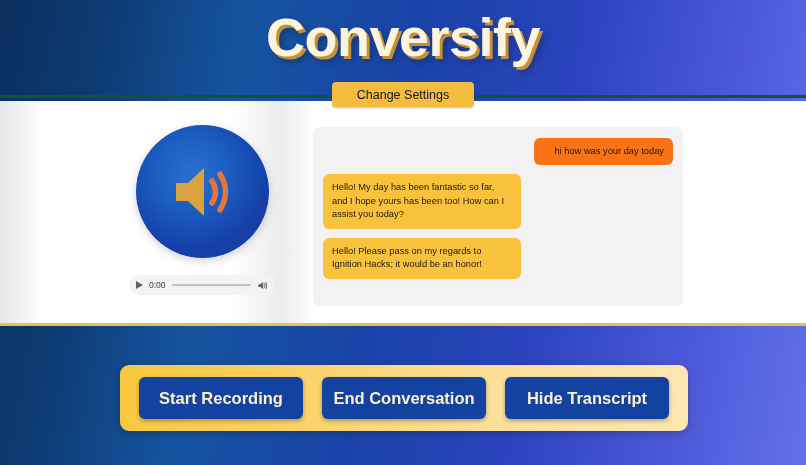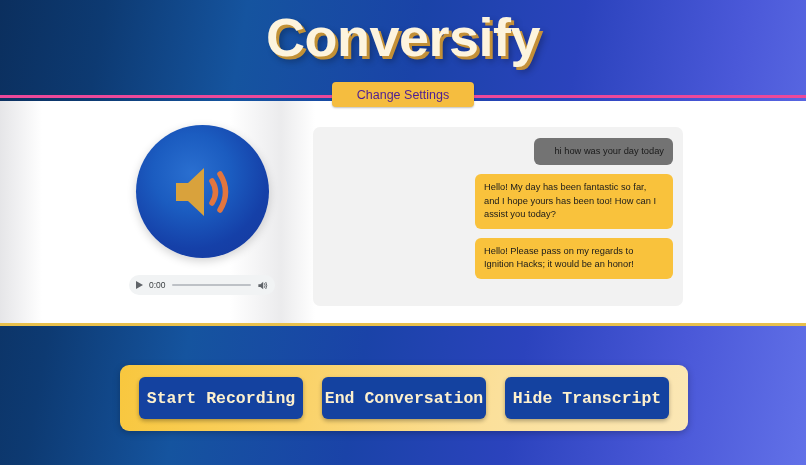--- a/index.html
+++ b/index.html
@@ -22,21 +22,21 @@
     position: relative;
   }
 
   
   .app-header {
     position: absolute;
     left: 0; top: 0;
     width: 806px;
     height: 98px;
     box-sizing: border-box;
-    border-bottom: 3px solid #ec4899;
+    border-bottom: 3px solid #14532d;
     overflow: visible;
   }
   .app-title {
     position: absolute;
     left: 0; top: 6px;
     width: 806px;
     text-align: center;
     font-size: 54px;
     font-weight: bold;
     letter-spacing: -0.5px;
@@ -46,21 +46,21 @@
   }
   .settings-btn {
     position: absolute;
     left: 332px;
     top: 82px;
     width: 142px;
     height: 25px;
     background: #f5bd3f;
     border: none;
     border-radius: 4px;
-    color: #4c1d95;
+    color: #0f172a;
     font-size: 12.5px;
     font-family: "Liberation Sans", sans-serif;
     cursor: pointer;
     z-index: 5;
     box-shadow: 0 1px 2px rgba(0,0,0,0.25);
     padding: 0;
   }
 
   
   .main-area {
@@ -154,31 +154,31 @@
     height: 179px;
     background: #f2f2f2;
     border-radius: 7px;
     box-sizing: border-box;
     padding: 11px 10px;
     overflow: hidden;
     z-index: 2;
   }
   .msg-row { display: flex; margin-bottom: 9px; }
   .msg-row.user { justify-content: flex-end; }
-  .msg-row.bot  { justify-content: flex-end; margin-left: 16px; }
+  .msg-row.bot  { justify-content: flex-start; }
   .bubble {
     max-width: 198px;
     border-radius: 6px;
     padding: 7px 9px;
     font-size: 9.3px;
     line-height: 1.45;
     color: #1a1a1a;
     box-sizing: border-box;
   }
-  .bubble.user { background: #737373; padding-left: 20px; }
+  .bubble.user { background: #f97316; padding-left: 20px; }
   .bubble.bot  { background: #f9c23c; }
 
   
   .control-bar {
     position: absolute;
     left: 120px;
     top: 365px;
     width: 568px;
     height: 66px;
     border-radius: 9px;
@@ -192,21 +192,21 @@
   }
   .ctrl-btn {
     width: 164px;
     height: 42px;
     background: #1442a0;
     border: none;
     border-radius: 6px;
     color: #fdf0cd;
     font-size: 16.5px;
     font-weight: bold;
-    font-family: Liberation Mono, monospace;
+    font-family: Liberation Sans, sans-serif;
     cursor: pointer;
     box-shadow: 0 2px 4px rgba(0,0,0,0.30);
     padding: 0;
   }
 </style>
 </head>
 <body>
 
 <div class="app-header">
   <div class="app-title">Conversify</div>

